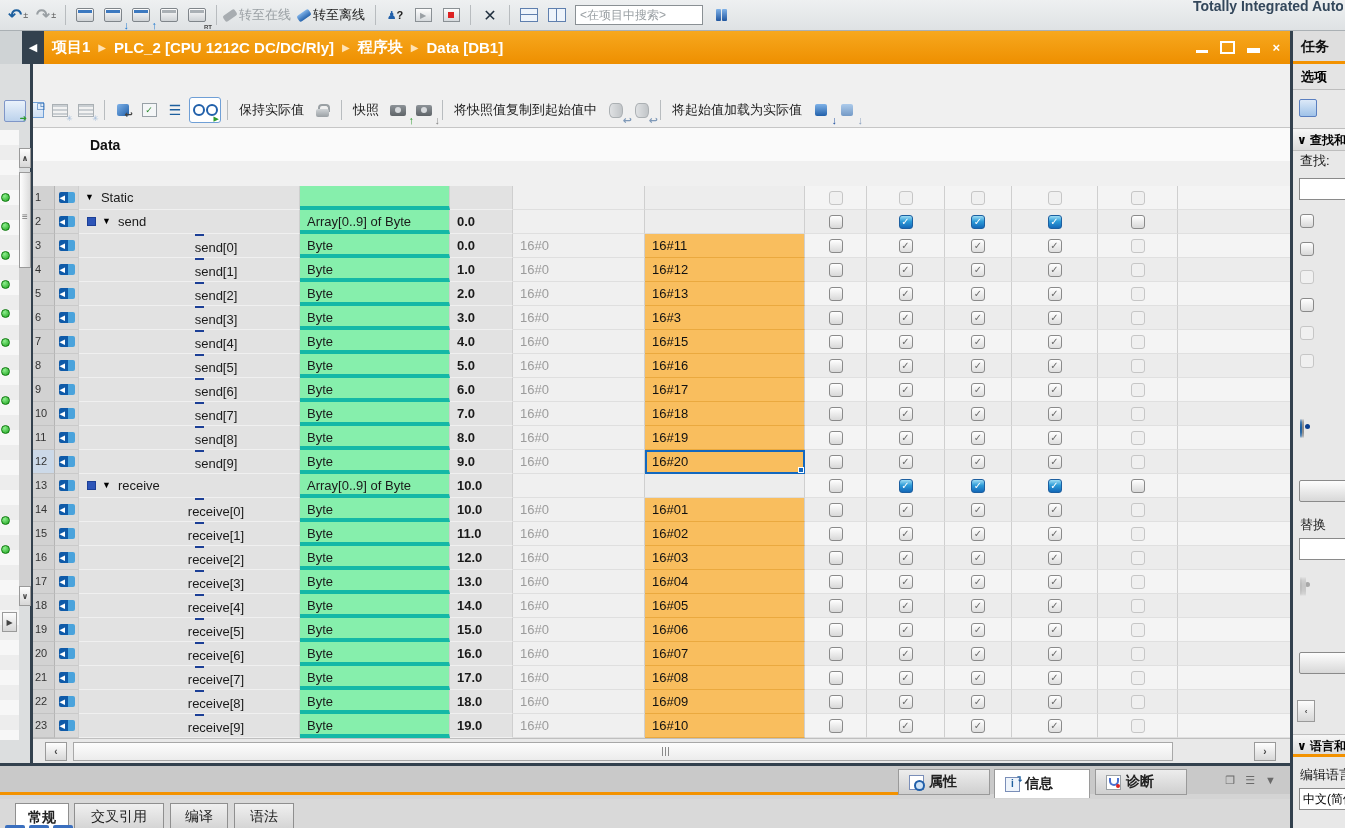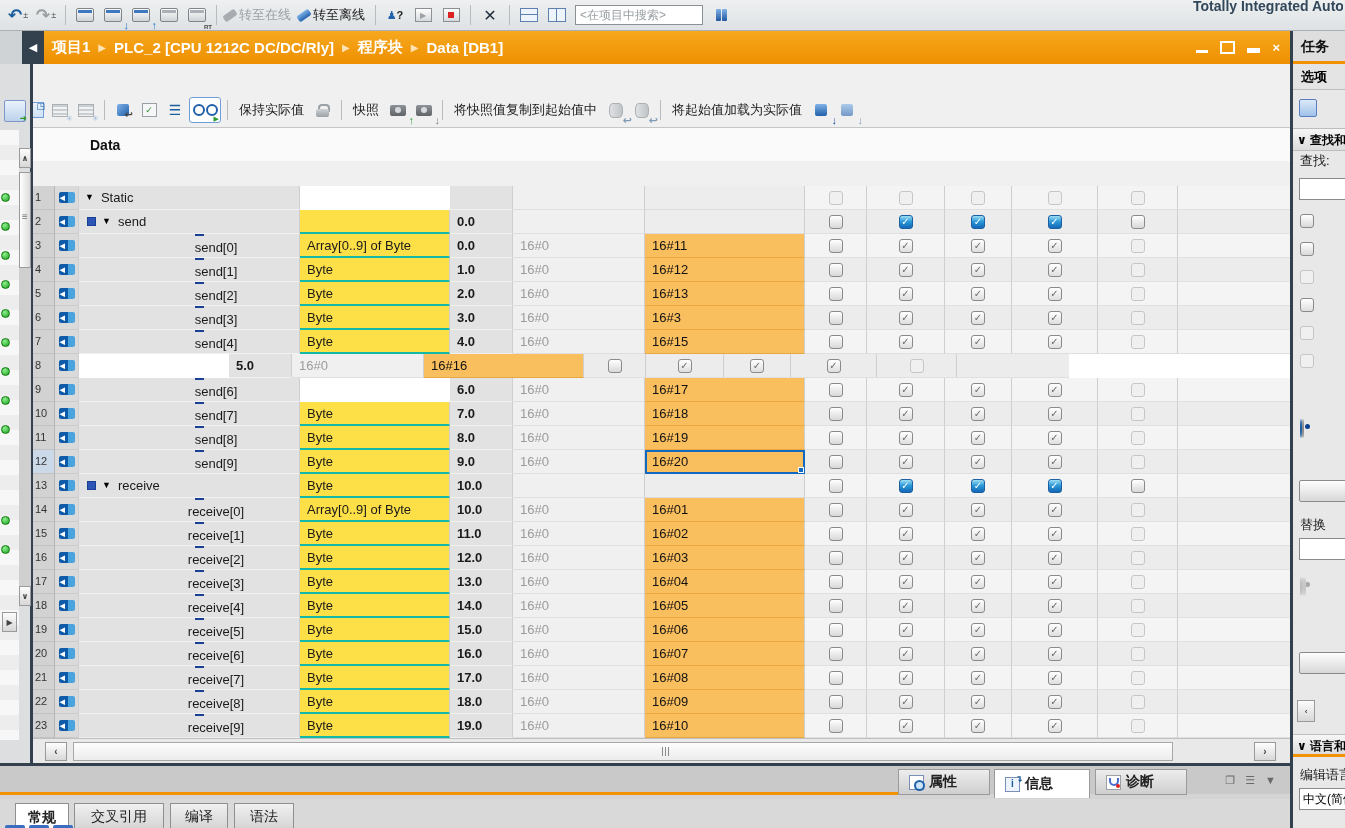--- a/index.html
+++ b/index.html
@@ -95,21 +95,21 @@
   .c-icon{width:24px;background:#dadada;border-bottom:1px solid #cacaca;display:flex;align-items:center;justify-content:center;}
   .dbtag{width:16px;height:11px;border-radius:2px;background:linear-gradient(90deg,#0f5aa8 55%,#4aa3dc 55%);position:relative;display:block;}
   .dbtag::before{content:"◂";position:absolute;left:1px;top:-6px;font-size:11px;color:#fff;line-height:23px;}
   .c-name{width:221px;background:#e2e2e2;border-bottom:1px solid #f0f0f0;display:flex;align-items:center;}
   .sq{width:7px;height:7px;background:#2d55b8;border:1px solid #1c3f96;display:inline-block;margin-right:6px;}
   .parent .c-name{padding-left:8px;}
   .root .c-name{padding-left:6px;}
   .child .c-name{padding-left:26px;flex-direction:column;}
   .child .nlabel{margin-left:28px;}
   .exp{font-size:9px;color:#000;margin-right:7px;}
-  .c-type{width:150px;background:#fde047;border-bottom:2px solid #14b8a6;padding-left:7px;margin-top:24px;}
+  .c-type{width:150px;background:#86efac;border-bottom:4px solid #14b8a6;padding-left:7px;}
   .c-off{width:63px;background:#e2e2e2;border-bottom:1px solid #f0f0f0;padding-left:7px;font-weight:bold;}
   .c-start{width:132px;background:#f0f0f0;border-bottom:1px solid #dfdfdf;padding-left:7px;color:#9b9b9b;}
   .c-mon{width:160px;background:#ededed;border-bottom:1px solid #dcdcdc;padding-left:7px;position:relative;}
   .c-mon.hot{background:#f9be5e;border-bottom:1px solid #eaa93f;color:#111;}
   .c-mon.selcell{outline:2px solid #1368bf;outline-offset:-2px;}
   .handle{position:absolute;right:0;bottom:0;width:6px;height:6px;background:#1368bf;border:1px solid #fff;box-sizing:border-box;}
   .ck{display:flex;align-items:center;justify-content:center;background:#f4f4f4;border-bottom:1px solid #e0e0e0;}
   .trow:nth-child(even) .ck,.trow:nth-child(even) .c-com{background:#ececec;}
   .c-ret{width:62px;}.c-h1{width:78px;}.c-h2{width:67px;}.c-h3{width:86px;}.c-set{width:80px;}
   .c-com{width:112px;background:#f4f4f4;border-bottom:1px solid #e0e0e0;border-right:none;}
@@ -578,20 +578,24 @@
           <div class="tc ck c-set">
             <span class="cb cb-dim"></span>
           </div>
           <div class="tc c-com"></div>
         </div>
         <div class="trow child">
           <div class="tc c-num">8</div>
           <div class="tc c-icon">
             <span class="dbtag"></span>
           </div>
+          <div class="tc c-name">
+            <span class="sq"></span>
+            <span class="nlabel">send[5]</span>
+          </div>
           <div class="tc c-type">Byte</div>
           <div class="tc c-off">5.0</div>
           <div class="tc c-start">16#0</div>
           <div class="tc c-mon hot">16#16</div>
           <div class="tc ck c-ret">
             <span class="cb cb-off"></span>
           </div>
           <div class="tc ck c-h1">
             <span class="cb cb-gray">✓</span>
           </div>

